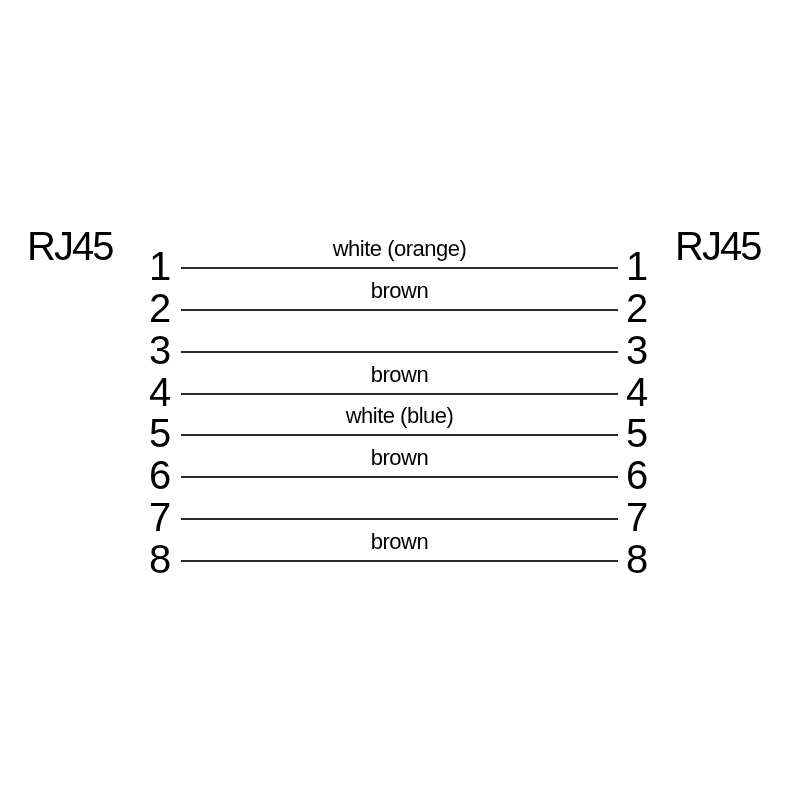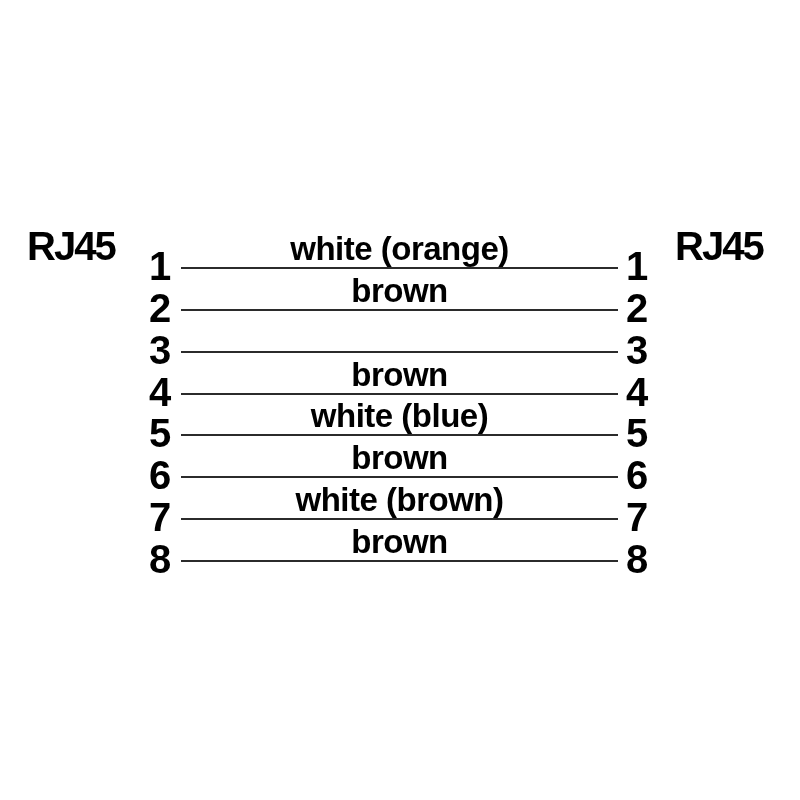--- a/index.html
+++ b/index.html
@@ -12,21 +12,20 @@
     background: #ffffff;
     font-family: "Liberation Sans", sans-serif;
     color: #000000;
     overflow: hidden;
   }
   .canvas {
     position: relative;
     width: 800px;
     height: 800px;
     background: #ffffff;
-    font-weight: bold;
   }
   .connector-label {
     position: absolute;
     top: 226px;
     font-size: 40px;
     line-height: 40px;
     letter-spacing: -2px;
     color: #000000;
     white-space: nowrap;
   }
@@ -56,21 +55,21 @@
     top: 37px;
     height: 2px;
     background: #2b2b2b;
   }
   .wire-color-label {
     position: absolute;
     left: 181px;
     width: 437px;
     top: 0;
     text-align: center;
-    font-size: 33px;
+    font-size: 22px;
     line-height: 37px;
     letter-spacing: -0.5px;
     white-space: nowrap;
     color: #000000;
   }
   .pin-number {
     position: absolute;
     top: 14px;
     width: 44px;
     height: 44px;
@@ -126,21 +125,20 @@
   </div>
 
   <div class="wire-row r6">
     <div class="wire-color-label">brown</div>
     <div class="wire-line"></div>
     <div class="pin-number left">6</div>
     <div class="pin-number right">6</div>
   </div>
 
   <div class="wire-row r7">
-    <div class="wire-color-label">white (brown)</div>
     <div class="wire-line"></div>
     <div class="pin-number left">7</div>
     <div class="pin-number right">7</div>
   </div>
 
   <div class="wire-row r8">
     <div class="wire-color-label">brown</div>
     <div class="wire-line"></div>
     <div class="pin-number left">8</div>
     <div class="pin-number right">8</div>

